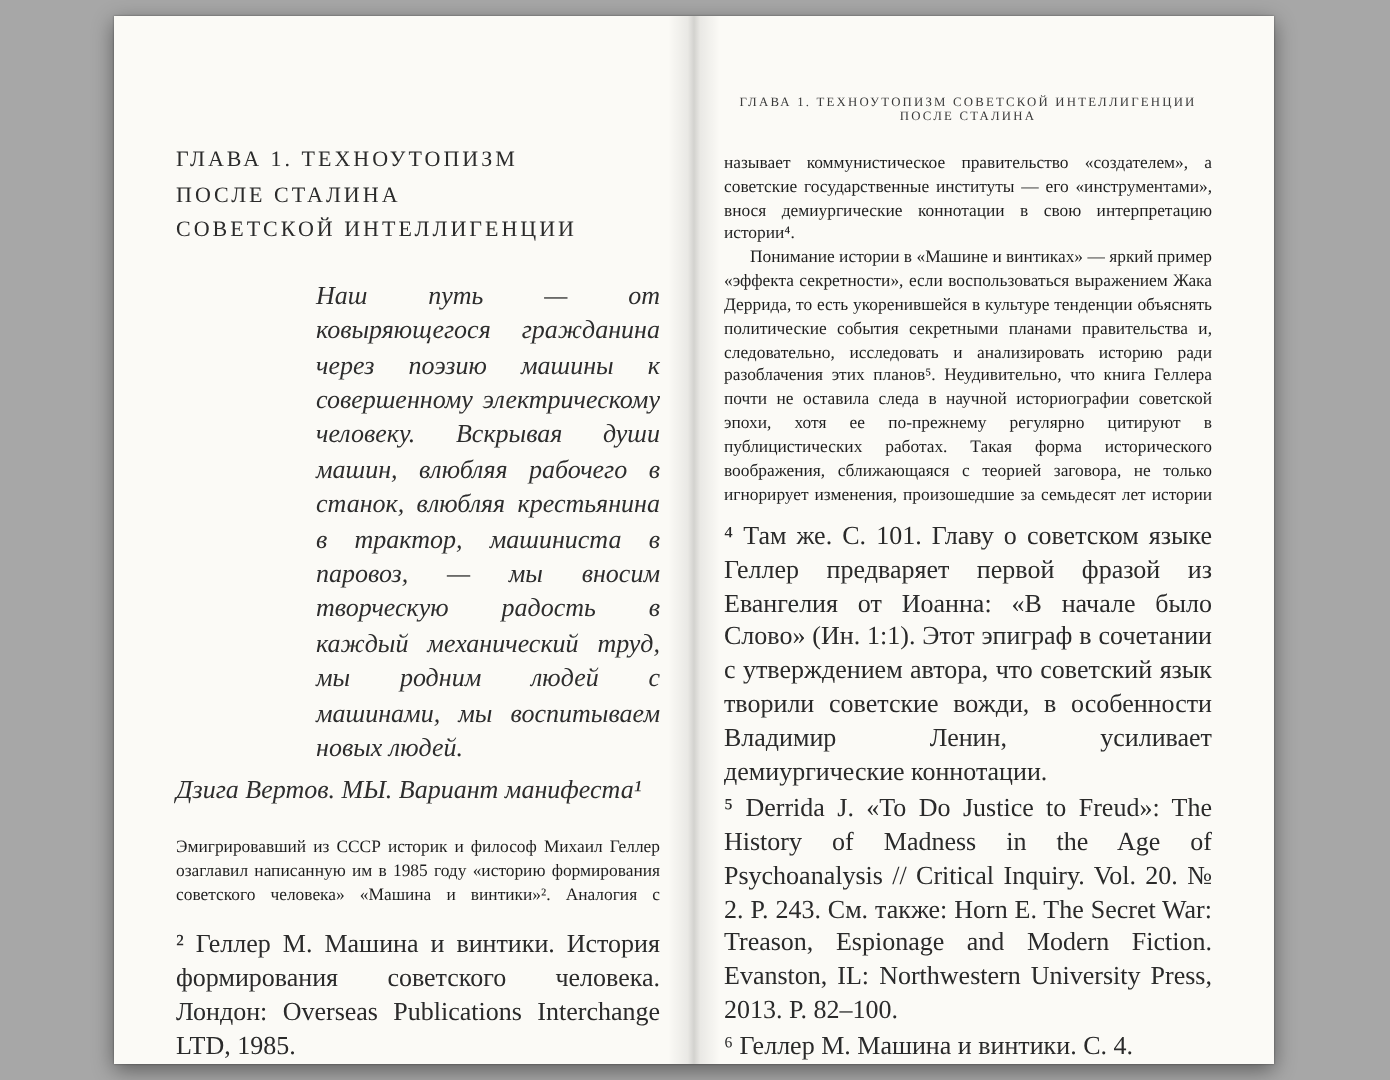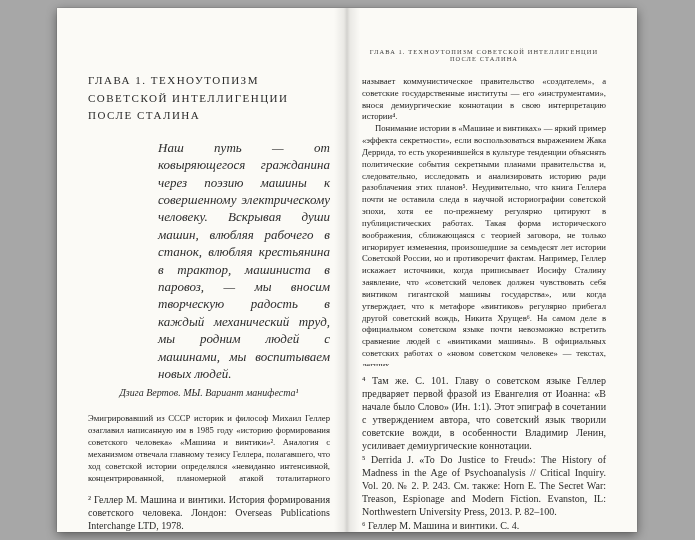--- a/index.html
+++ b/index.html
@@ -63,23 +63,23 @@
     width: 172px;
     font-style: italic;
     font-size: 13px;
     line-height: 1.34;
     text-align: justify;
     color: #2d2d2d;
     flex-shrink: 0;
   }
   .epigraph-attribution {
     margin-top: 5px;
-    text-align: center;
+    text-align: left;
     font-style: italic;
-    font-size: 10px;
+    font-size: 13px;
     color: #2d2d2d;
     flex-shrink: 0;
   }
   .running-head {
     margin-top: 6px;
     text-align: center;
     font-size: 6.4px;
     letter-spacing: 1.1px;
     color: #3a3a3a;
     flex-shrink: 0;
@@ -93,21 +93,21 @@
     flex: 0 1 auto;
     overflow: hidden;
   }
   .right .body-text { margin-top: 14px; }
   .body-text p { margin: 0; }
   .body-text p + p { text-indent: 13px; }
 
   .footnotes {
     margin-top: auto;
     padding-top: 8px;
-    font-size: 10px;
+    font-size: 13px;
     line-height: 1.3;
     text-align: justify;
     color: #2a2a2a;
     flex-shrink: 0;
   }
   .footnotes p { margin: 0 0 1px 0; }
 
   .page-number {
     margin-top: 5px;
     text-align: center;
@@ -117,33 +117,33 @@
   }
 </style>
 </head>
 <body>
 
 <div class="spread">
 
   <div class="page left">
     <div class="chapter-title">
       <div>ГЛАВА 1. ТЕХНОУТОПИЗМ</div>
+      <div>ПОСЛЕ СТАЛИНА</div>
       <div>СОВЕТСКОЙ ИНТЕЛЛИГЕНЦИИ</div>
-      <div>ПОСЛЕ СТАЛИНА</div>
     </div>
 
     <div class="epigraph">Наш путь — от ковыряющегося гражданина через поэзию машины к совершенному электрическому человеку. Вскрывая души машин, влюбляя рабочего в станок, влюбляя крестьянина в трактор, машиниста в паровоз, — мы вносим творческую радость в каждый механический труд, мы родним людей с машинами, мы воспитываем новых людей.</div>
     <div class="epigraph-attribution">Дзига Вертов. МЫ. Вариант манифеста¹</div>
 
     <div class="body-text">
       <p>Эмигрировавший из СССР историк и философ Михаил Геллер озаглавил написанную им в 1985 году «историю формирования советского человека» «Машина и винтики»². Аналогия с механизмом отвечала главному тезису Геллера, полагавшего, что ход советской истории определялся «невиданно интенсивной, концентрированной, планомерной атакой тоталитарного советского государства» на человека, которого оно стремилось «превратить в винтик»³. По мысли Геллера, все советские вожди, от Владимира Ленина до Константина Черненко, стоявшего во главе государства, когда Геллер писал «Машину и винтики», намеренно содействовали этому производственному процессу. Именно с такой точки зрения Геллер изображает «формирование советского человека» как от начала до конца обдуманный проект, постепенно внедряемый с первых дней советской власти. В одном месте он</p>
     </div>
 
     <div class="footnotes">
-      <p>² Геллер М. Машина и винтики. История формирования советского человека. Лондон: Overseas Publications Interchange LTD, 1978.</p>
+      <p>² Геллер М. Машина и винтики. История формирования советского человека. Лондон: Overseas Publications Interchange LTD, 1985.</p>
     </div>
 
     <div class="page-number">44</div>
   </div>
 
   <div class="page right">
     <div class="running-head">ГЛАВА 1. ТЕХНОУТОПИЗМ СОВЕТСКОЙ ИНТЕЛЛИГЕНЦИИ ПОСЛЕ СТАЛИНА</div>
 
     <div class="body-text">
       <p>называет коммунистическое правительство «создателем», а советские государственные институты — его «инструментами», внося демиургические коннотации в свою интерпретацию истории⁴.</p>

